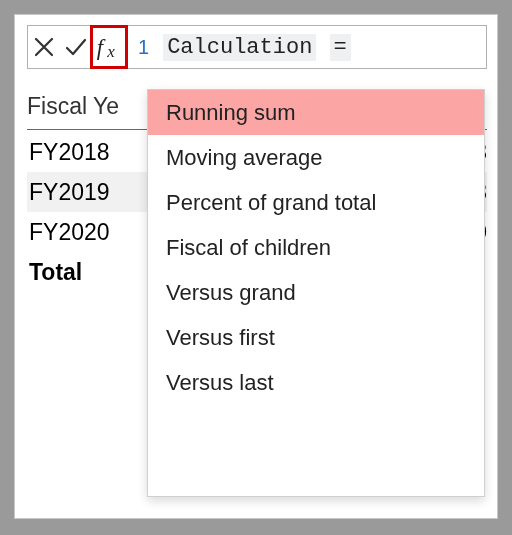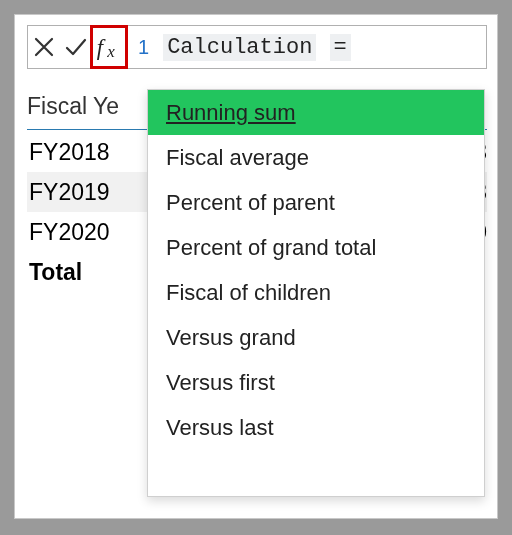--- a/index.html
+++ b/index.html
@@ -90,21 +90,21 @@
     box-shadow: 0 4px 10px rgba(0,0,0,0.15);
   }
   .dd-item {
     height: 45px;
     display: flex; align-items: center;
     padding-left: 18px;
     font-size: 22px;
     color: #222;
     cursor: pointer;
   }
-  .dd-item.hover { background: #22c55e; text-decoration: underline; }
+  .dd-item.hover { background: #fca5a5; }
 </style>
 </head>
 <body>
 
 <div class="frame">
 
   <div class="formula-bar">
     <div class="fb-icon">
       <svg viewBox="0 0 24 24">
         <path d="M4 4 L20 20 M20 4 L4 20" stroke="#333" stroke-width="2.2" fill="none" stroke-linecap="round"></path>
@@ -152,24 +152,21 @@
       <div class="cell-l">Total</div>
       <div class="cell-r">!</div>
     </div>
   </div>
 
   <div class="dropdown">
     <div class="dd-item hover">
         <span>Running sum</span>
       </div>
     <div class="dd-item">
-        <span>Fiscal average</span>
-      </div>
-    <div class="dd-item">
-        <span>Percent of parent</span>
+        <span>Moving average</span>
       </div>
     <div class="dd-item">
         <span>Percent of grand total</span>
       </div>
     <div class="dd-item">
         <span>Fiscal of children</span>
       </div>
     <div class="dd-item">
         <span>Versus grand</span>
       </div>

